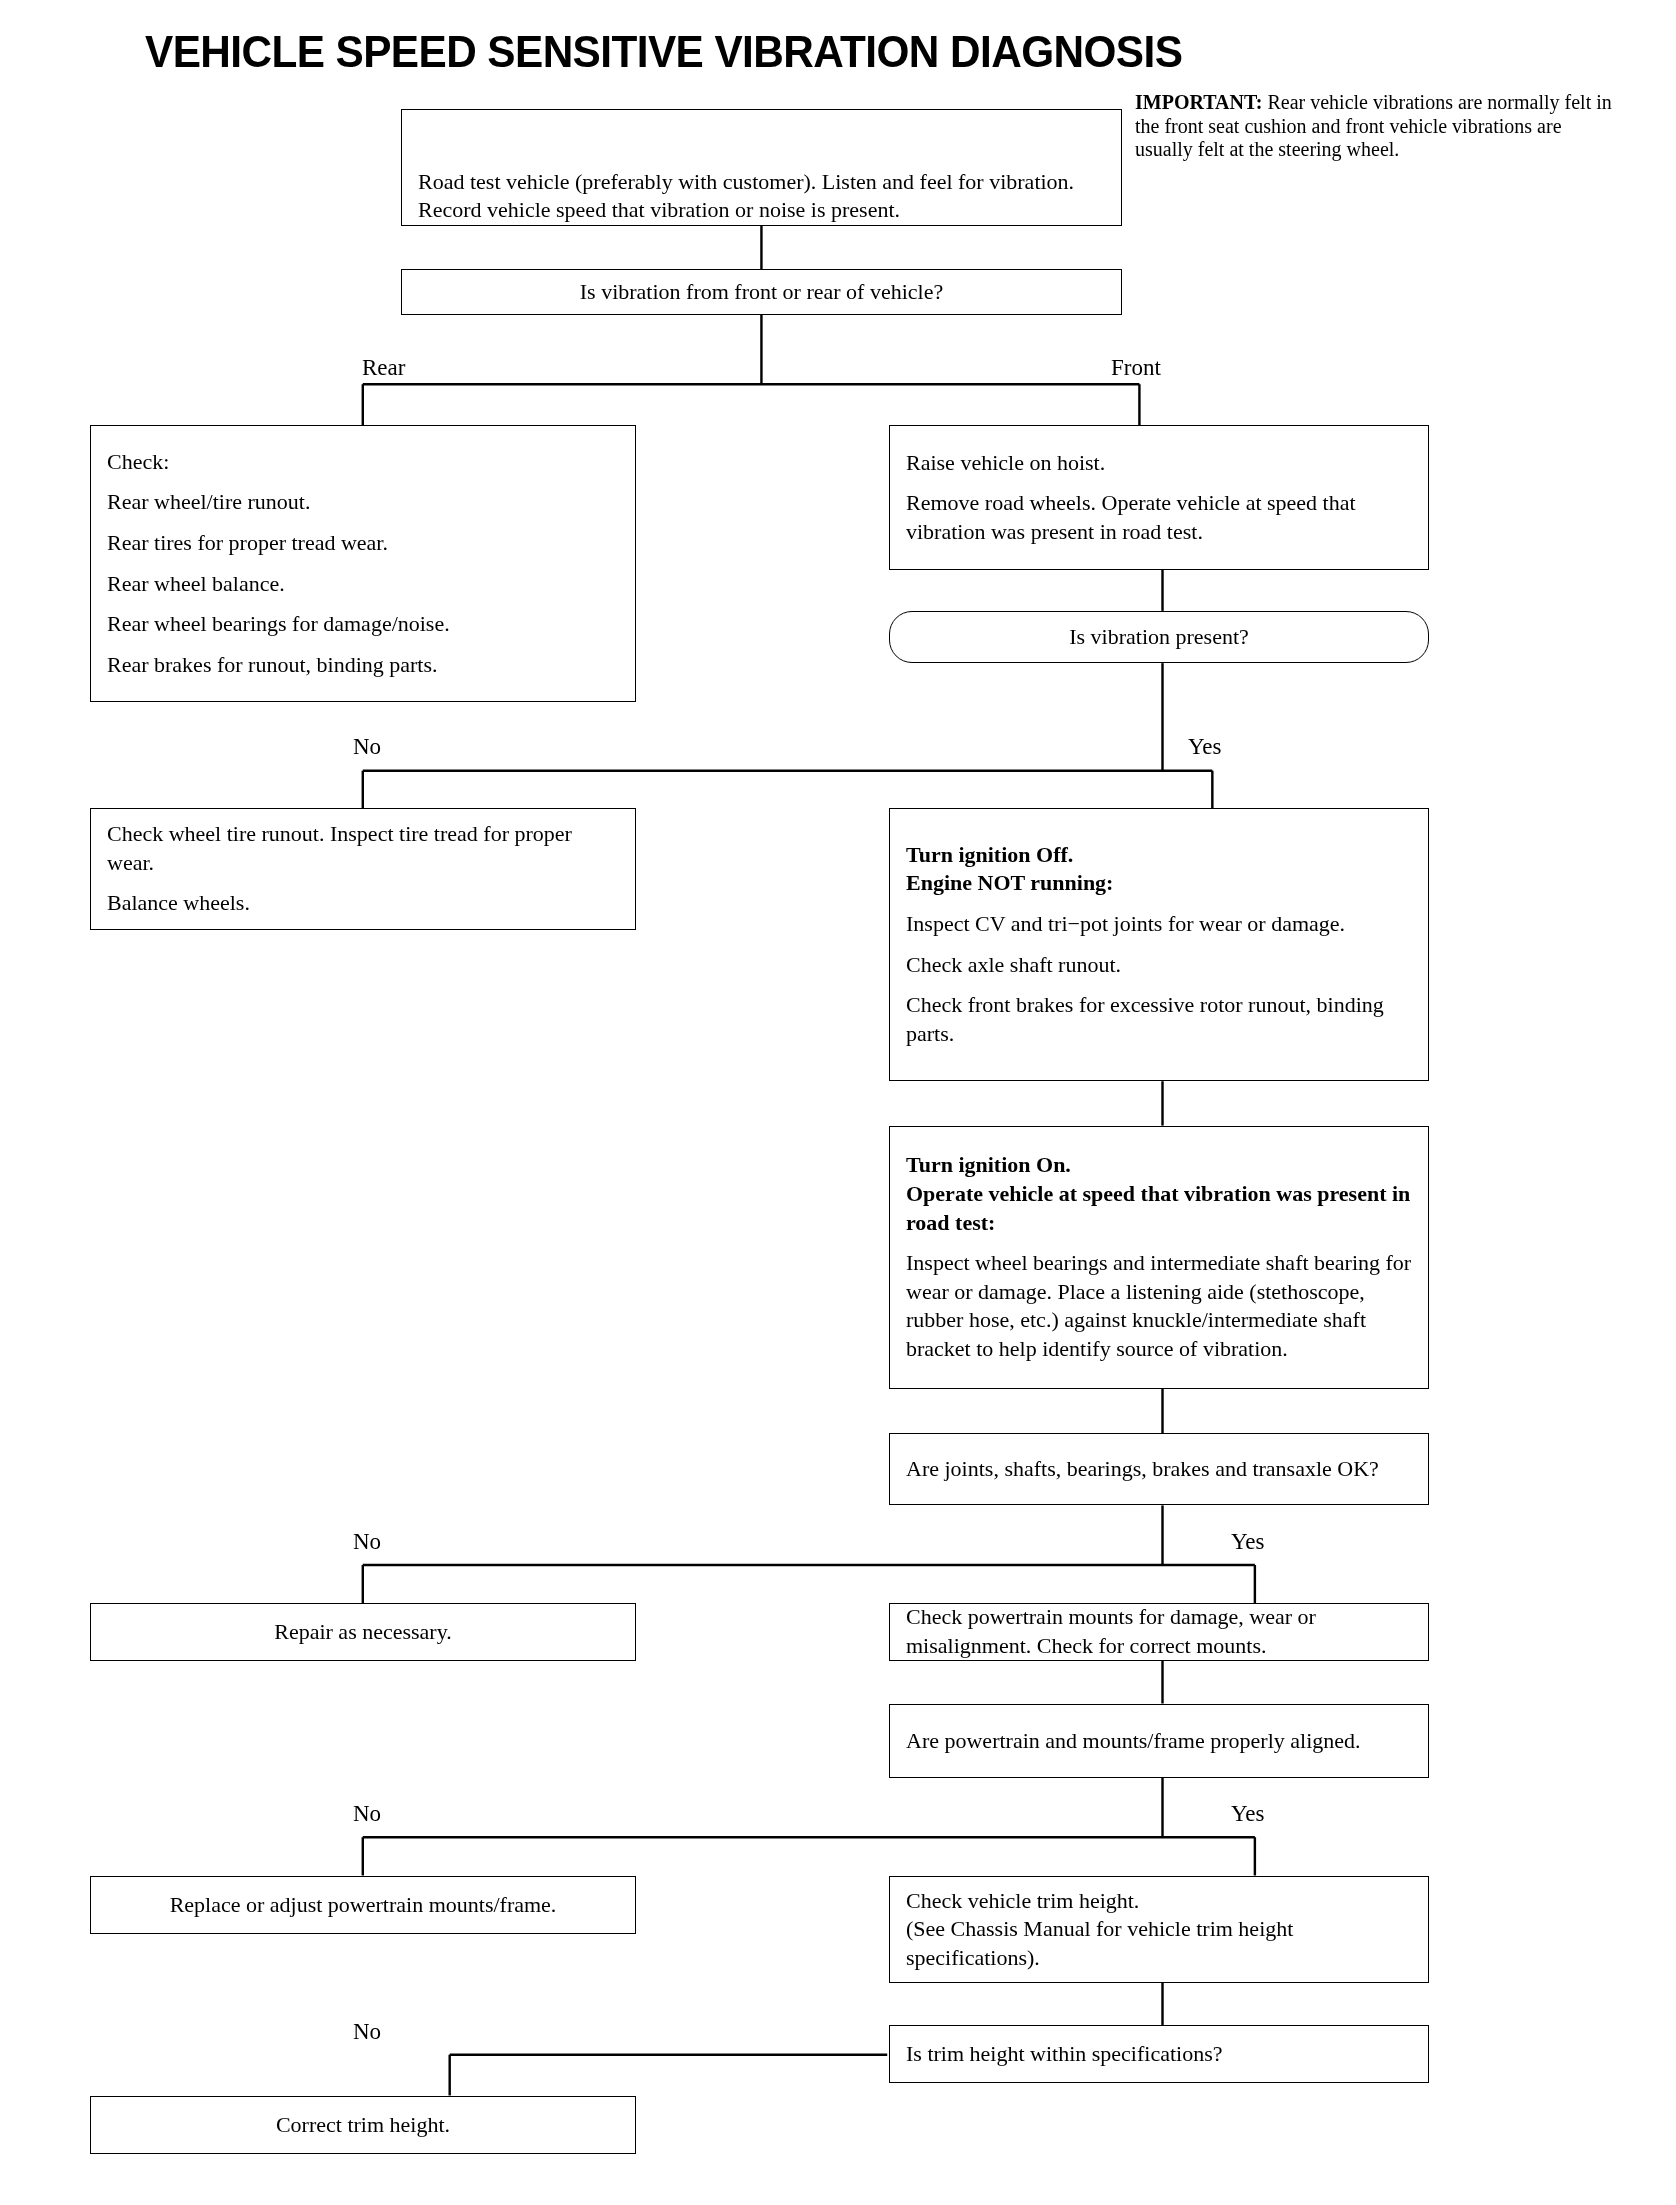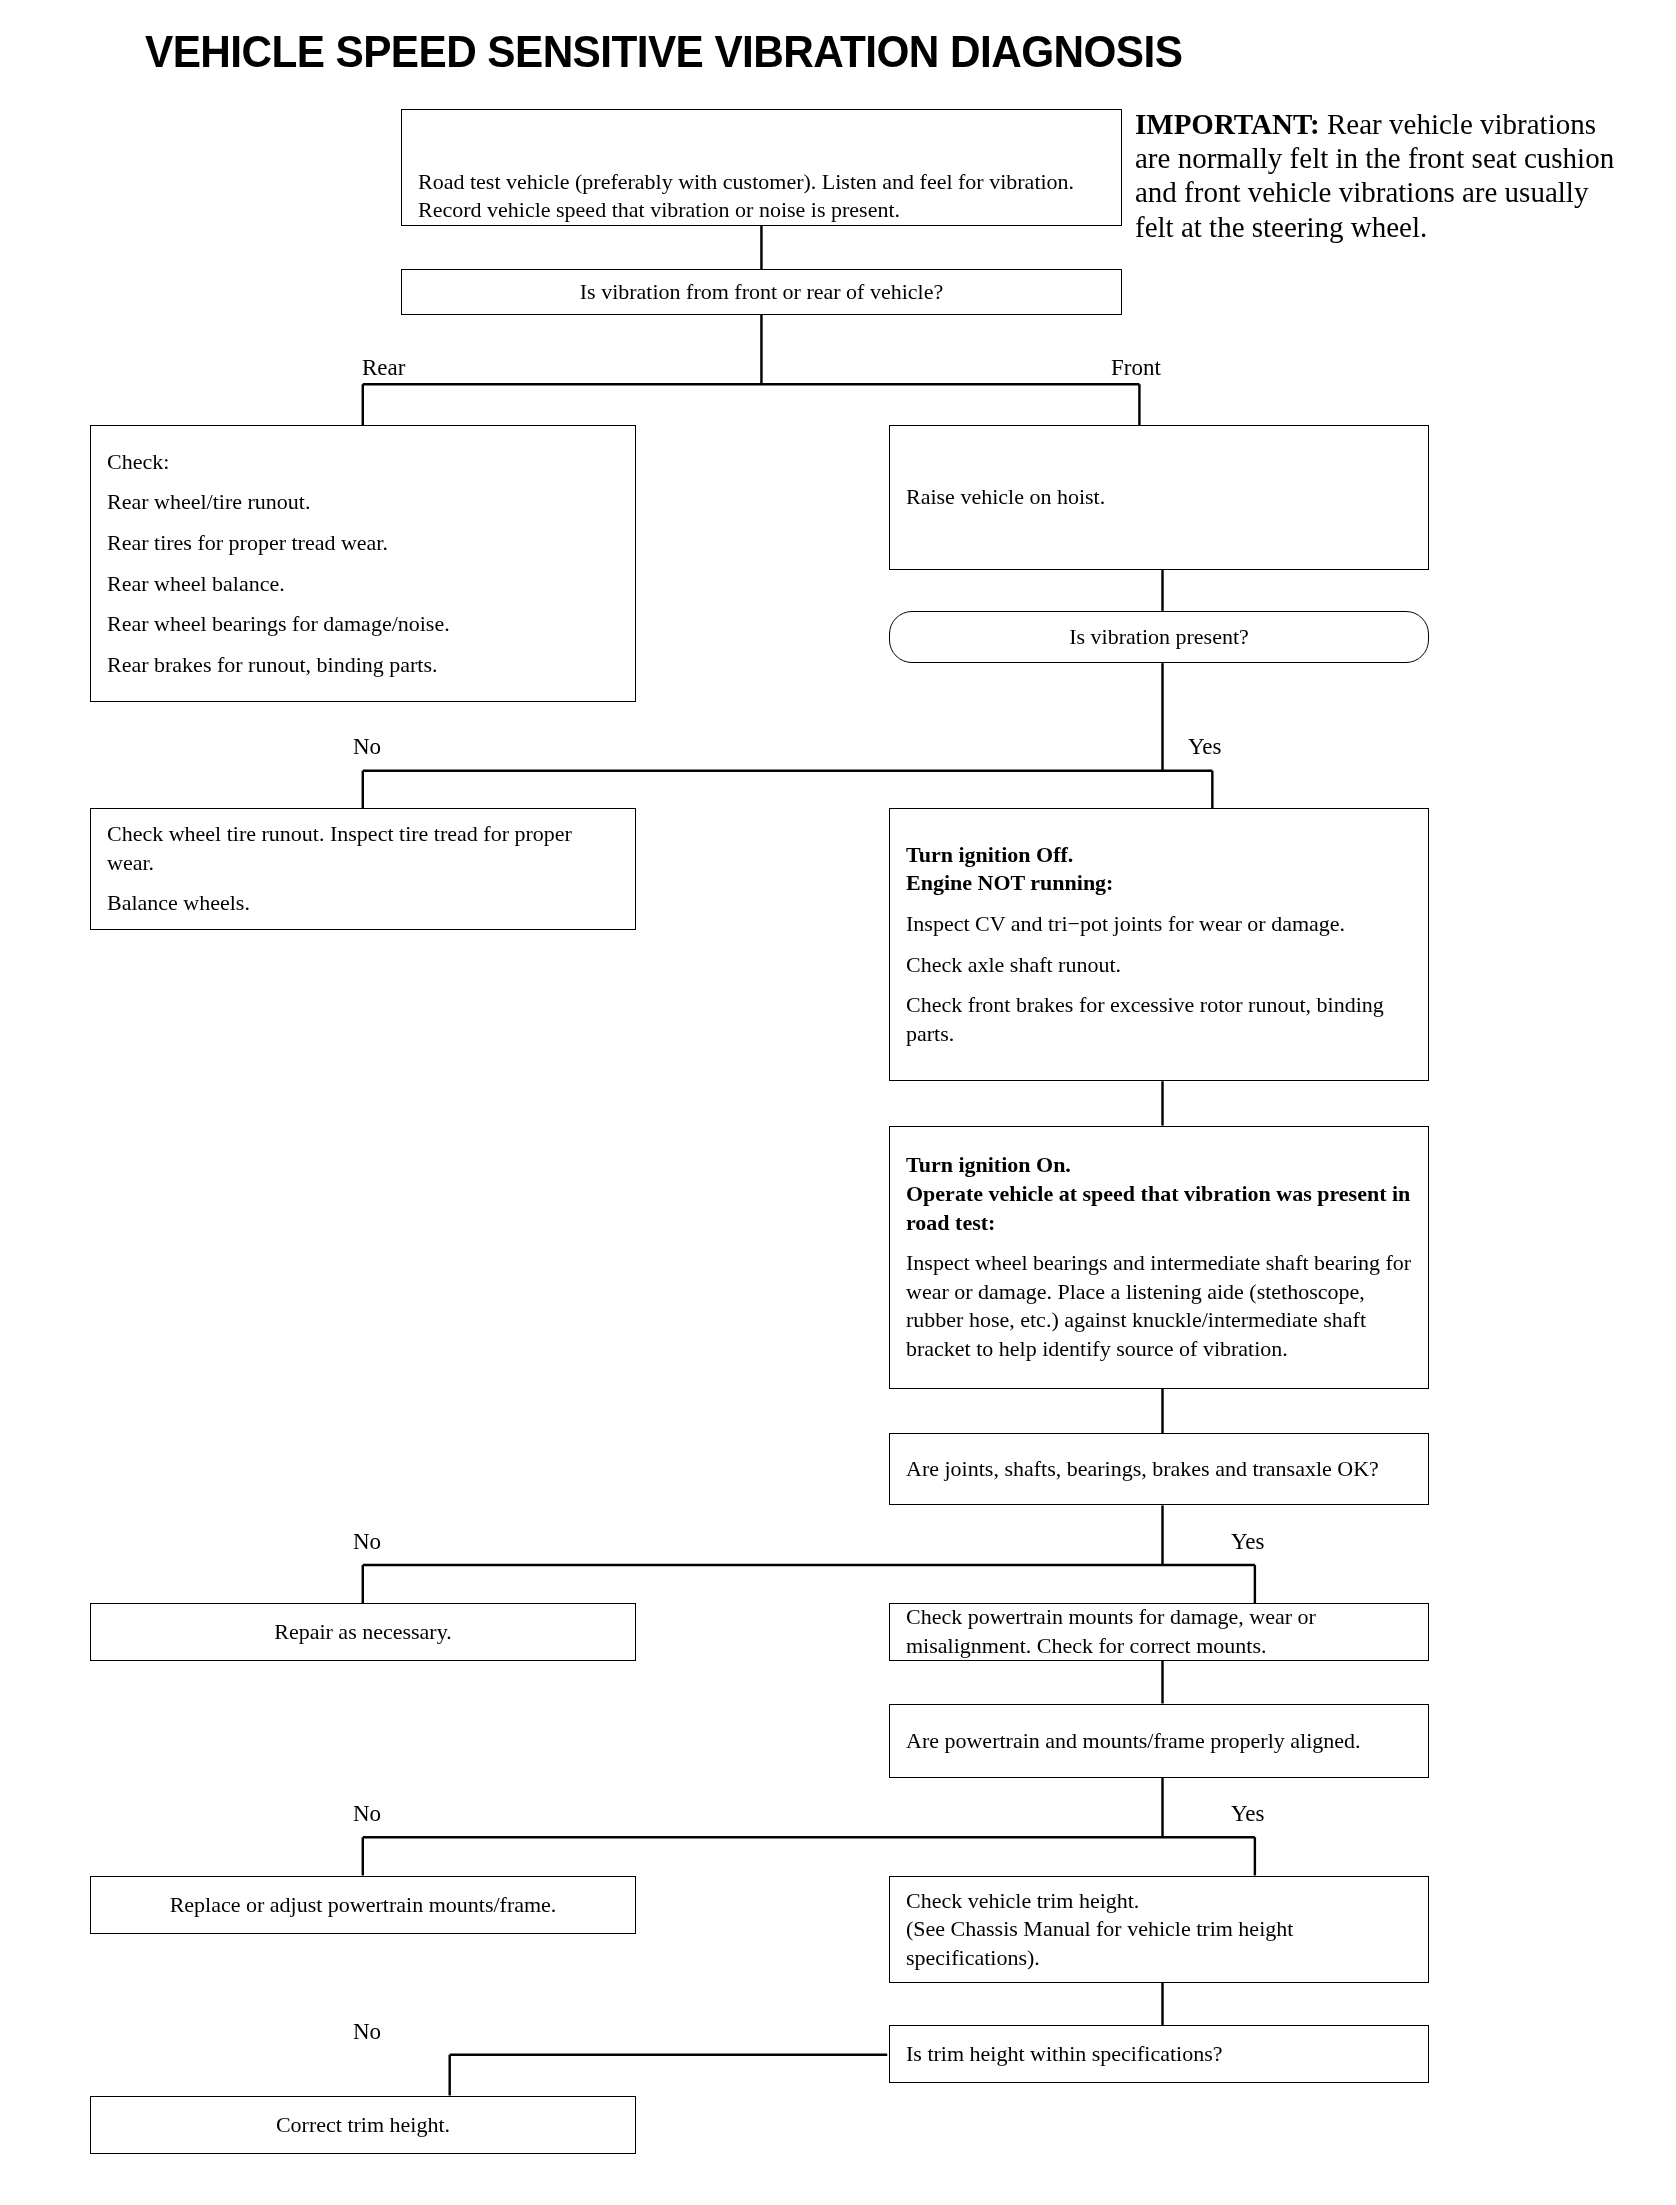--- a/index.html
+++ b/index.html
@@ -59,24 +59,23 @@
   .para.tight { margin-bottom: 0; }
   .bold { font-weight: bold; }
   .edge-label {
     position: absolute;
     font-size: 23px;
     line-height: 1;
     white-space: nowrap;
   }
   .note {
     position: absolute;
-    font-size: 29px;
+    font-size: 20px;
     line-height: 1.18;
     width: 480px;
-    margin-top: 16px;
   }
   .note .lead { font-weight: bold; }
 </style>
 </head>
 <body>
 
 <div id="page">
 
   <svg id="connectors" viewBox="0 0 2758 3628" width="1676" height="2205">
     <g stroke="#000000" fill="none" stroke-width="4">
@@ -147,20 +146,21 @@
       <p class="para">Rear tires for proper tread wear.</p>
       <p class="para">Rear wheel balance.</p>
       <p class="para">Rear wheel bearings for damage/noise.</p>
       <p class="para">Rear brakes for runout, binding parts.</p>
     </div>
   </div>
 
   <div class="box" style="left:889px; top:425px; width:540px; height:145px;">
     <div class="box-inner">
       <p class="para">Raise vehicle on hoist.</p>
+      <p class="para">Remove road wheels. Operate vehicle at speed that vibration was present in road test.</p>
     </div>
   </div>
 
   <div class="box center" style="left:889px; top:611px; width:540px; height:52px;border-radius:23px;">
     <div class="box-inner">
       <p class="para tight">Is vibration present?</p>
     </div>
   </div>
 
   <div class="edge-label" style="left:353px; top:735px;">No</div>

